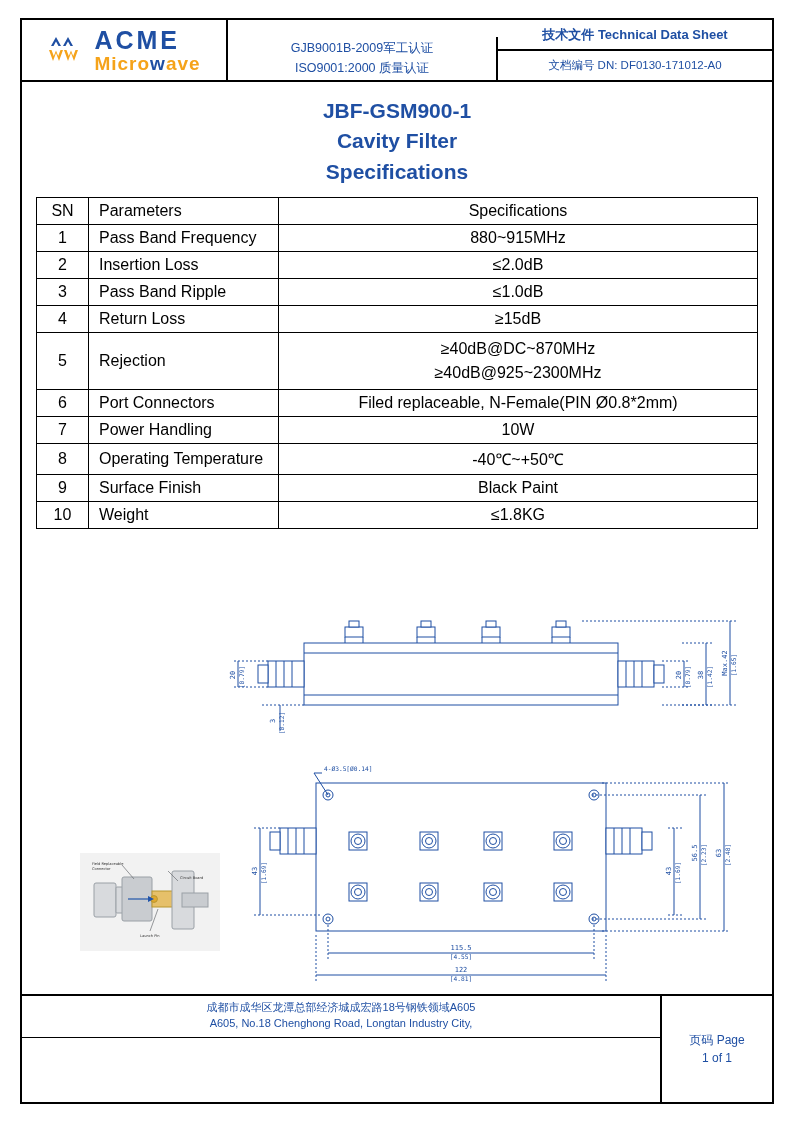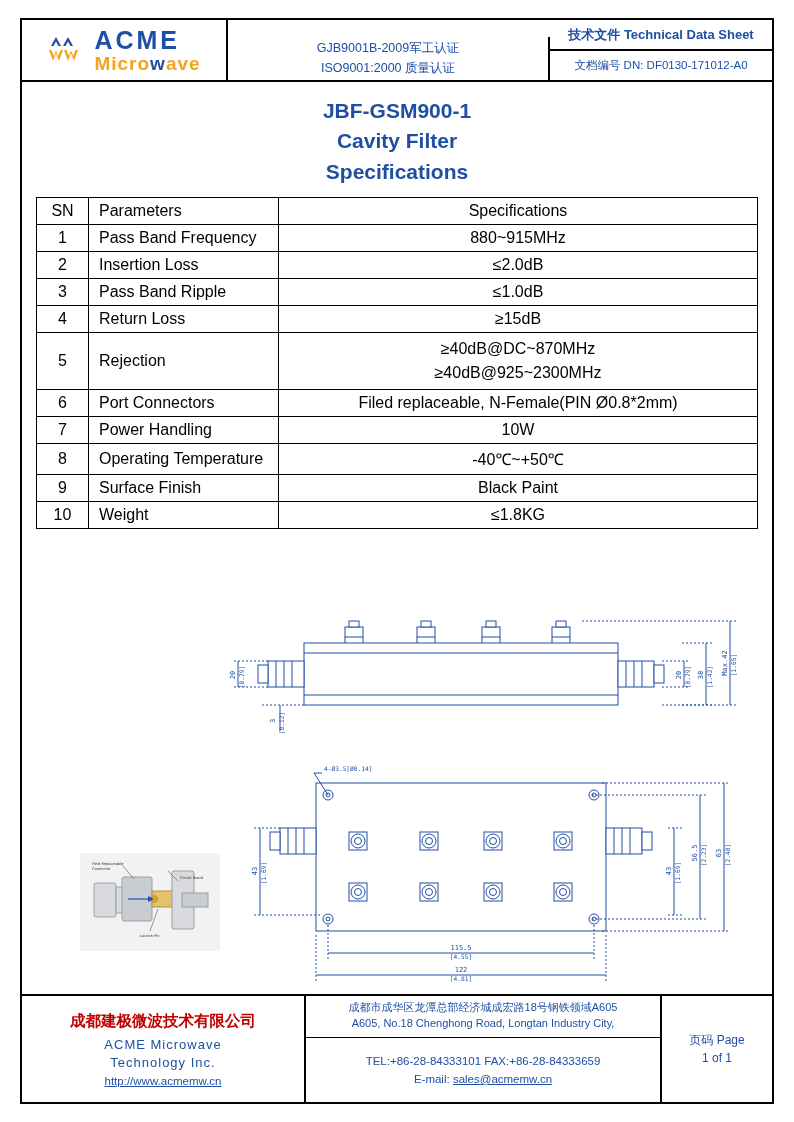--- a/index.html
+++ b/index.html
@@ -50,21 +50,21 @@
     flex: 1;
     border-right: 2px solid #000;
     display: flex; flex-direction: column;
     align-items: center; justify-content: center;
     color: #1f4fa3;
     font-size: 12.5px;
     line-height: 1.55;
     margin-top: 17px;
   }
   .hdr-right {
-    width: 222px;
+    width: 274px;
     display: flex; flex-direction: column;
   }
   .hdr-tds {
     flex: 1;
     border-bottom: 2px solid #000;
     display: flex; align-items: center; justify-content: center;
     color: #1f4fa3; font-weight: bold; font-size: 13px;
   }
   .hdr-dn {
     flex: 1;
@@ -472,34 +472,24 @@
           </g>
           <text x="70" y="330" font-size="3.6" fill="#333" font-family="DejaVu Sans, sans-serif">Field Replaceable</text>
           <text x="70" y="335" font-size="3.6" fill="#333" font-family="DejaVu Sans, sans-serif">Connector</text>
           <text x="158" y="344" font-size="3.6" fill="#333" font-family="DejaVu Sans, sans-serif">Circuit Board</text>
           <text x="118" y="402" font-size="3.6" fill="#333" font-family="DejaVu Sans, sans-serif">Launch Pin</text>
         </g>
       </svg>
     </div>
 
     <div class="footer">
-      <div class="ft-left">
-        <div class="ft-cn">成都建极微波技术有限公司</div>
-        <div class="ft-en1">ACME Microwave</div>
-        <div class="ft-en2">Technology Inc.</div>
-        <a class="ft-url" href="#">http://www.acmemw.cn</a>
-      </div>
       <div class="ft-mid">
         <div class="ft-addr">
           <div>成都市成华区龙潭总部经济城成宏路18号钢铁领域A605</div>
           <div>A605, No.18 Chenghong Road, Longtan Industry City,</div>
-        </div>
-        <div class="ft-contact">
-          <div>TEL:+86-28-84333101    FAX:+86-28-84333659</div>
-          <div><span>E-mail: </span><a class="ft-mail-link" href="#">sales@acmemw.cn</a></div>
         </div>
       </div>
       <div class="ft-page">
         <div>页码  Page</div>
         <div>1 of 1</div>
       </div>
     </div>
 
   </div>
 </div>

